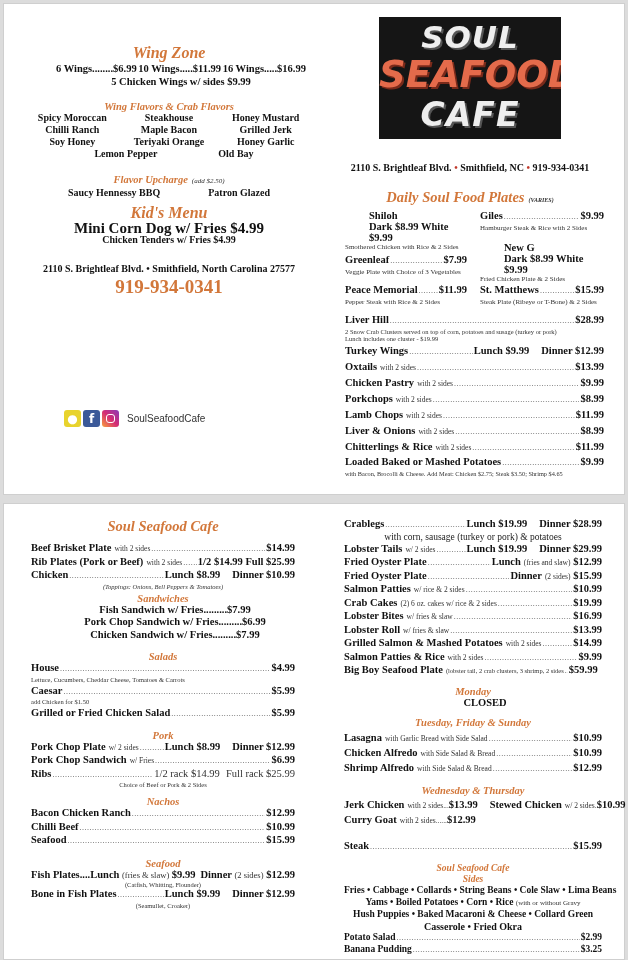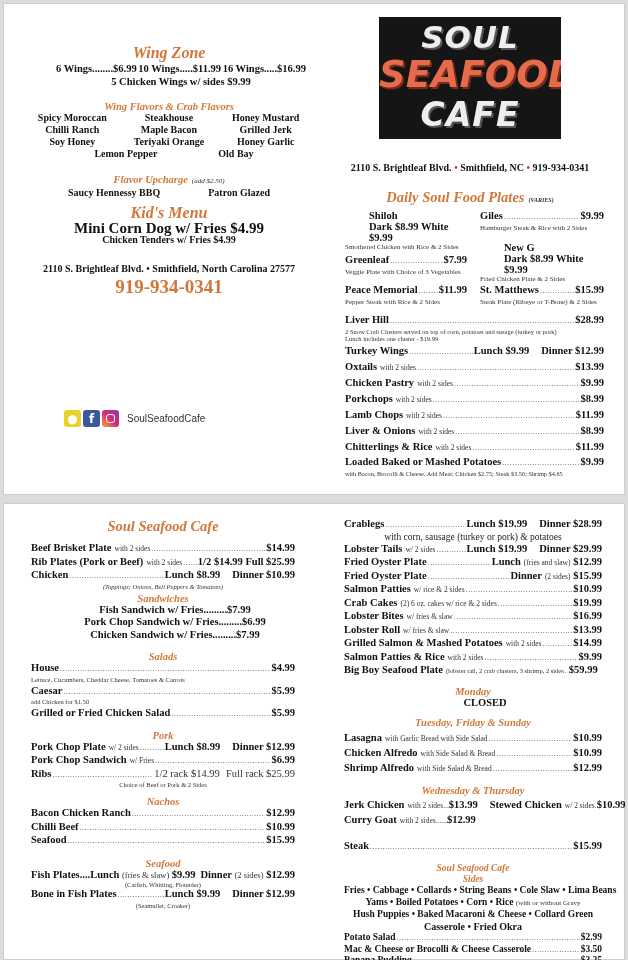--- a/index.html
+++ b/index.html
@@ -453,24 +453,19 @@
     <div class="center b" style="font-size:9.5px; line-height:11.5px;"><span>Yams • Boiled Potatoes • Corn • Rice</span> <span class="small">(with or without Gravy</span></div>
     <div class="center b" style="font-size:9.5px; line-height:11.5px;">Hush Puppies • Baked Macaroni &amp; Cheese • Collard Green</div>
     <div class="center b" style="font-size:10px; line-height:11.5px;">Casserole • Fried Okra</div>
 
     <div class="row" style="line-height:11.5px; font-size:9.5px;">
         <span>Potato Salad</span>
         <span class="dots"></span>
         <span>$2.99</span>
       </div>
     <div class="row" style="line-height:11.5px; font-size:9.5px;">
-        <span>Mac &amp; Cheese or Brocolli &amp; Cheese Casserole</span>
-        <span class="dots"></span>
-        <span>$3.50</span>
-      </div>
-    <div class="row" style="line-height:11.5px; font-size:9.5px;">
         <span>Banana Pudding</span>
         <span class="dots"></span>
         <span>$3.25</span>
       </div>
 
   </div>
 </div>
 
 </body></html>

